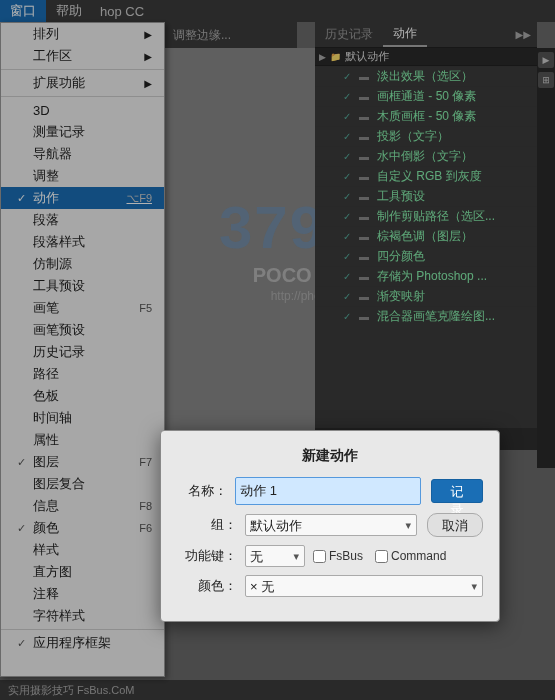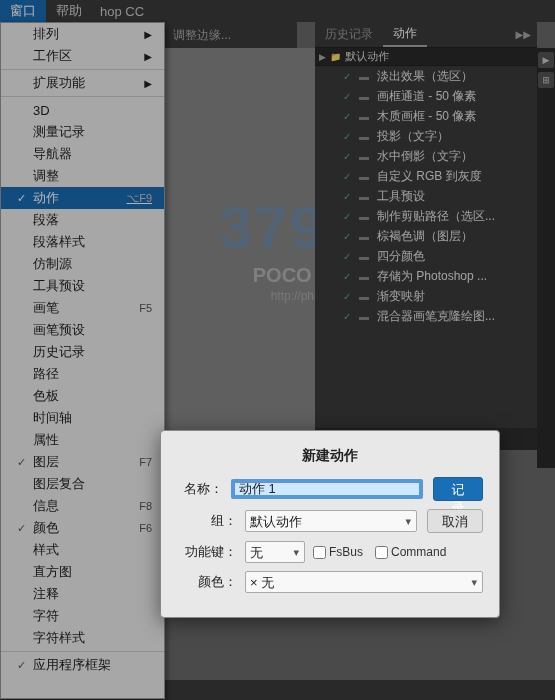--- a/index.html
+++ b/index.html
@@ -125,21 +125,21 @@
     .actions-item {
       display: flex;
       align-items: center;
       height: 20px;
       padding-left: 28px;
       background: #3c3c3c;
       cursor: pointer;
       border-top: 1px solid #3a3a3a;
     }
     .actions-item-text {
-      color: #e5e5e5;
+      color: #86efac;
       font-size: 12px;
       flex: 1;
     }
 
     
     .right-toolbar {
       position: absolute;
       top: 48px;
       right: 0;
       width: 18px;
@@ -236,22 +236,22 @@
     }
     .dialog-label {
       width: 60px;
       font-size: 13px;
       color: #222;
       text-align: right;
       margin-right: 8px;
     }
     .dialog-input {
       flex: 1;
-      height: 20px;
-      border: 4px solid #737373;
+      height: 28px;
+      border: 1px solid #737373;
       background: #fff;
       padding: 0 4px;
       font-size: 13px;
       color: #222;
       outline: none;
       border-radius: 2px;
     }
     .dialog-input.highlighted {
       background: #d0e8ff;
       border-color: #5599dd;
@@ -710,27 +710,20 @@
     <div class="menu-item">
       <span style="display: flex; align-items: center; gap: 4px;">
         <span style="width: 12px; font-size: 11px; color: rgb(85, 85, 85);"></span>
         <span>注释</span>
       </span>
       <span style="display: flex; align-items: center; gap: 6px;"></span>
     </div>
     <div class="menu-item">
       <span style="display: flex; align-items: center; gap: 4px;">
         <span style="width: 12px; font-size: 11px; color: rgb(85, 85, 85);"></span>
-        <span>字符</span>
-      </span>
-      <span style="display: flex; align-items: center; gap: 6px;"></span>
-    </div>
-    <div class="menu-item">
-      <span style="display: flex; align-items: center; gap: 4px;">
-        <span style="width: 12px; font-size: 11px; color: rgb(85, 85, 85);"></span>
         <span>字符样式</span>
       </span>
       <span style="display: flex; align-items: center; gap: 6px;"></span>
     </div>
     <div class="menu-divider"></div>
     <div class="menu-item">
       <span style="display: flex; align-items: center; gap: 4px;">
         <span style="width: 12px; font-size: 11px; color: rgb(85, 85, 85);">✓</span>
         <span>应用程序框架</span>
       </span>
@@ -752,21 +745,21 @@
     <button class="dialog-btn-primary">记录</button>
   </div>
 
   <div class="dialog-row">
     <span class="dialog-label">组：</span>
     <div class="select-wrapper">
       <select class="dialog-select">
         <option>默认动作</option>
       </select>
     </div>
-    <button class="dialog-btn" style="margin-left:10px;">取消</button>
+    <button class="dialog-btn" style="margin-left:10px;border-radius:10px;">取消</button>
   </div>
 
   <div class="dialog-row">
     <span class="dialog-label">功能键：</span>
     <div class="select-wrapper" style="flex:0 0 60px;margin-right:8px;">
       <select class="dialog-select" style="width:60px;">
         <option>无</option>
       </select>
     </div>
     <label class="checkbox-label">

